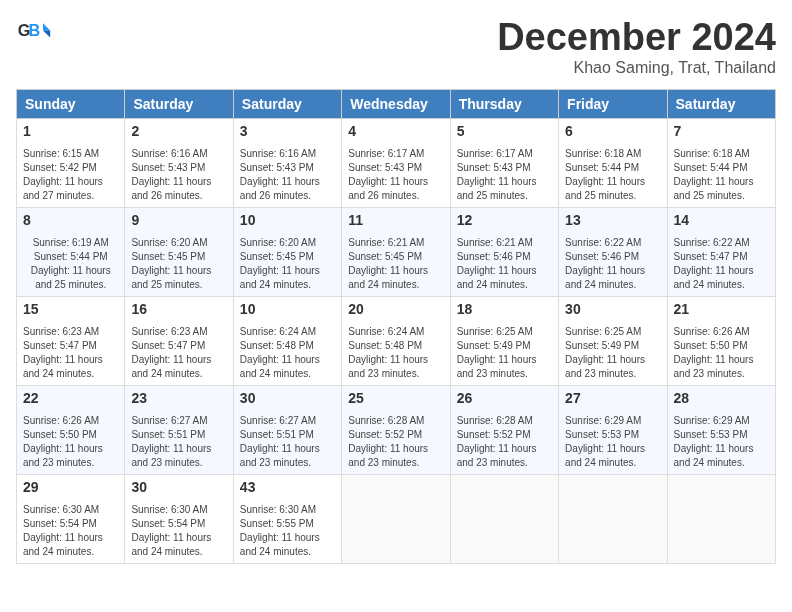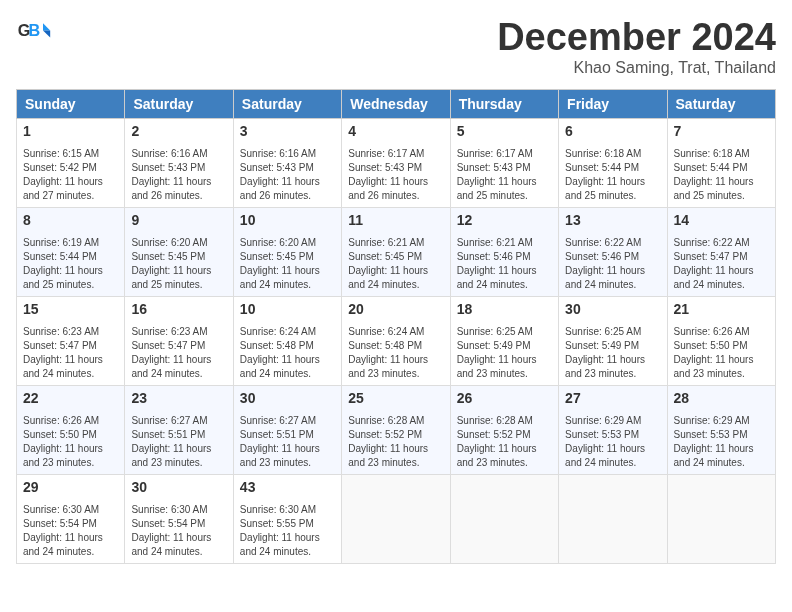--- a/index.html
+++ b/index.html
@@ -158,21 +158,21 @@
           <span class="day-num">7</span>
           <div class="day-info" style="white-space: pre-line;">Sunrise: 6:18 AM
 Sunset: 5:44 PM
 Daylight: 11 hours
 and 25 minutes.</div>
         </td>
       </tr>
       <tr>
         <td>
           <span class="day-num">8</span>
-          <div class="day-info" style="white-space: pre-line;">Sunrise: 6:19 AM
+          <div class="day-info" style="white-space: pre-line; text-align: center;">Sunrise: 6:19 AM
 Sunset: 5:44 PM
 Daylight: 11 hours
 and 25 minutes.</div>
         </td>
         <td>
           <span class="day-num">9</span>
           <div class="day-info" style="white-space: pre-line;">Sunrise: 6:20 AM
 Sunset: 5:45 PM
 Daylight: 11 hours
 and 25 minutes.</div>

